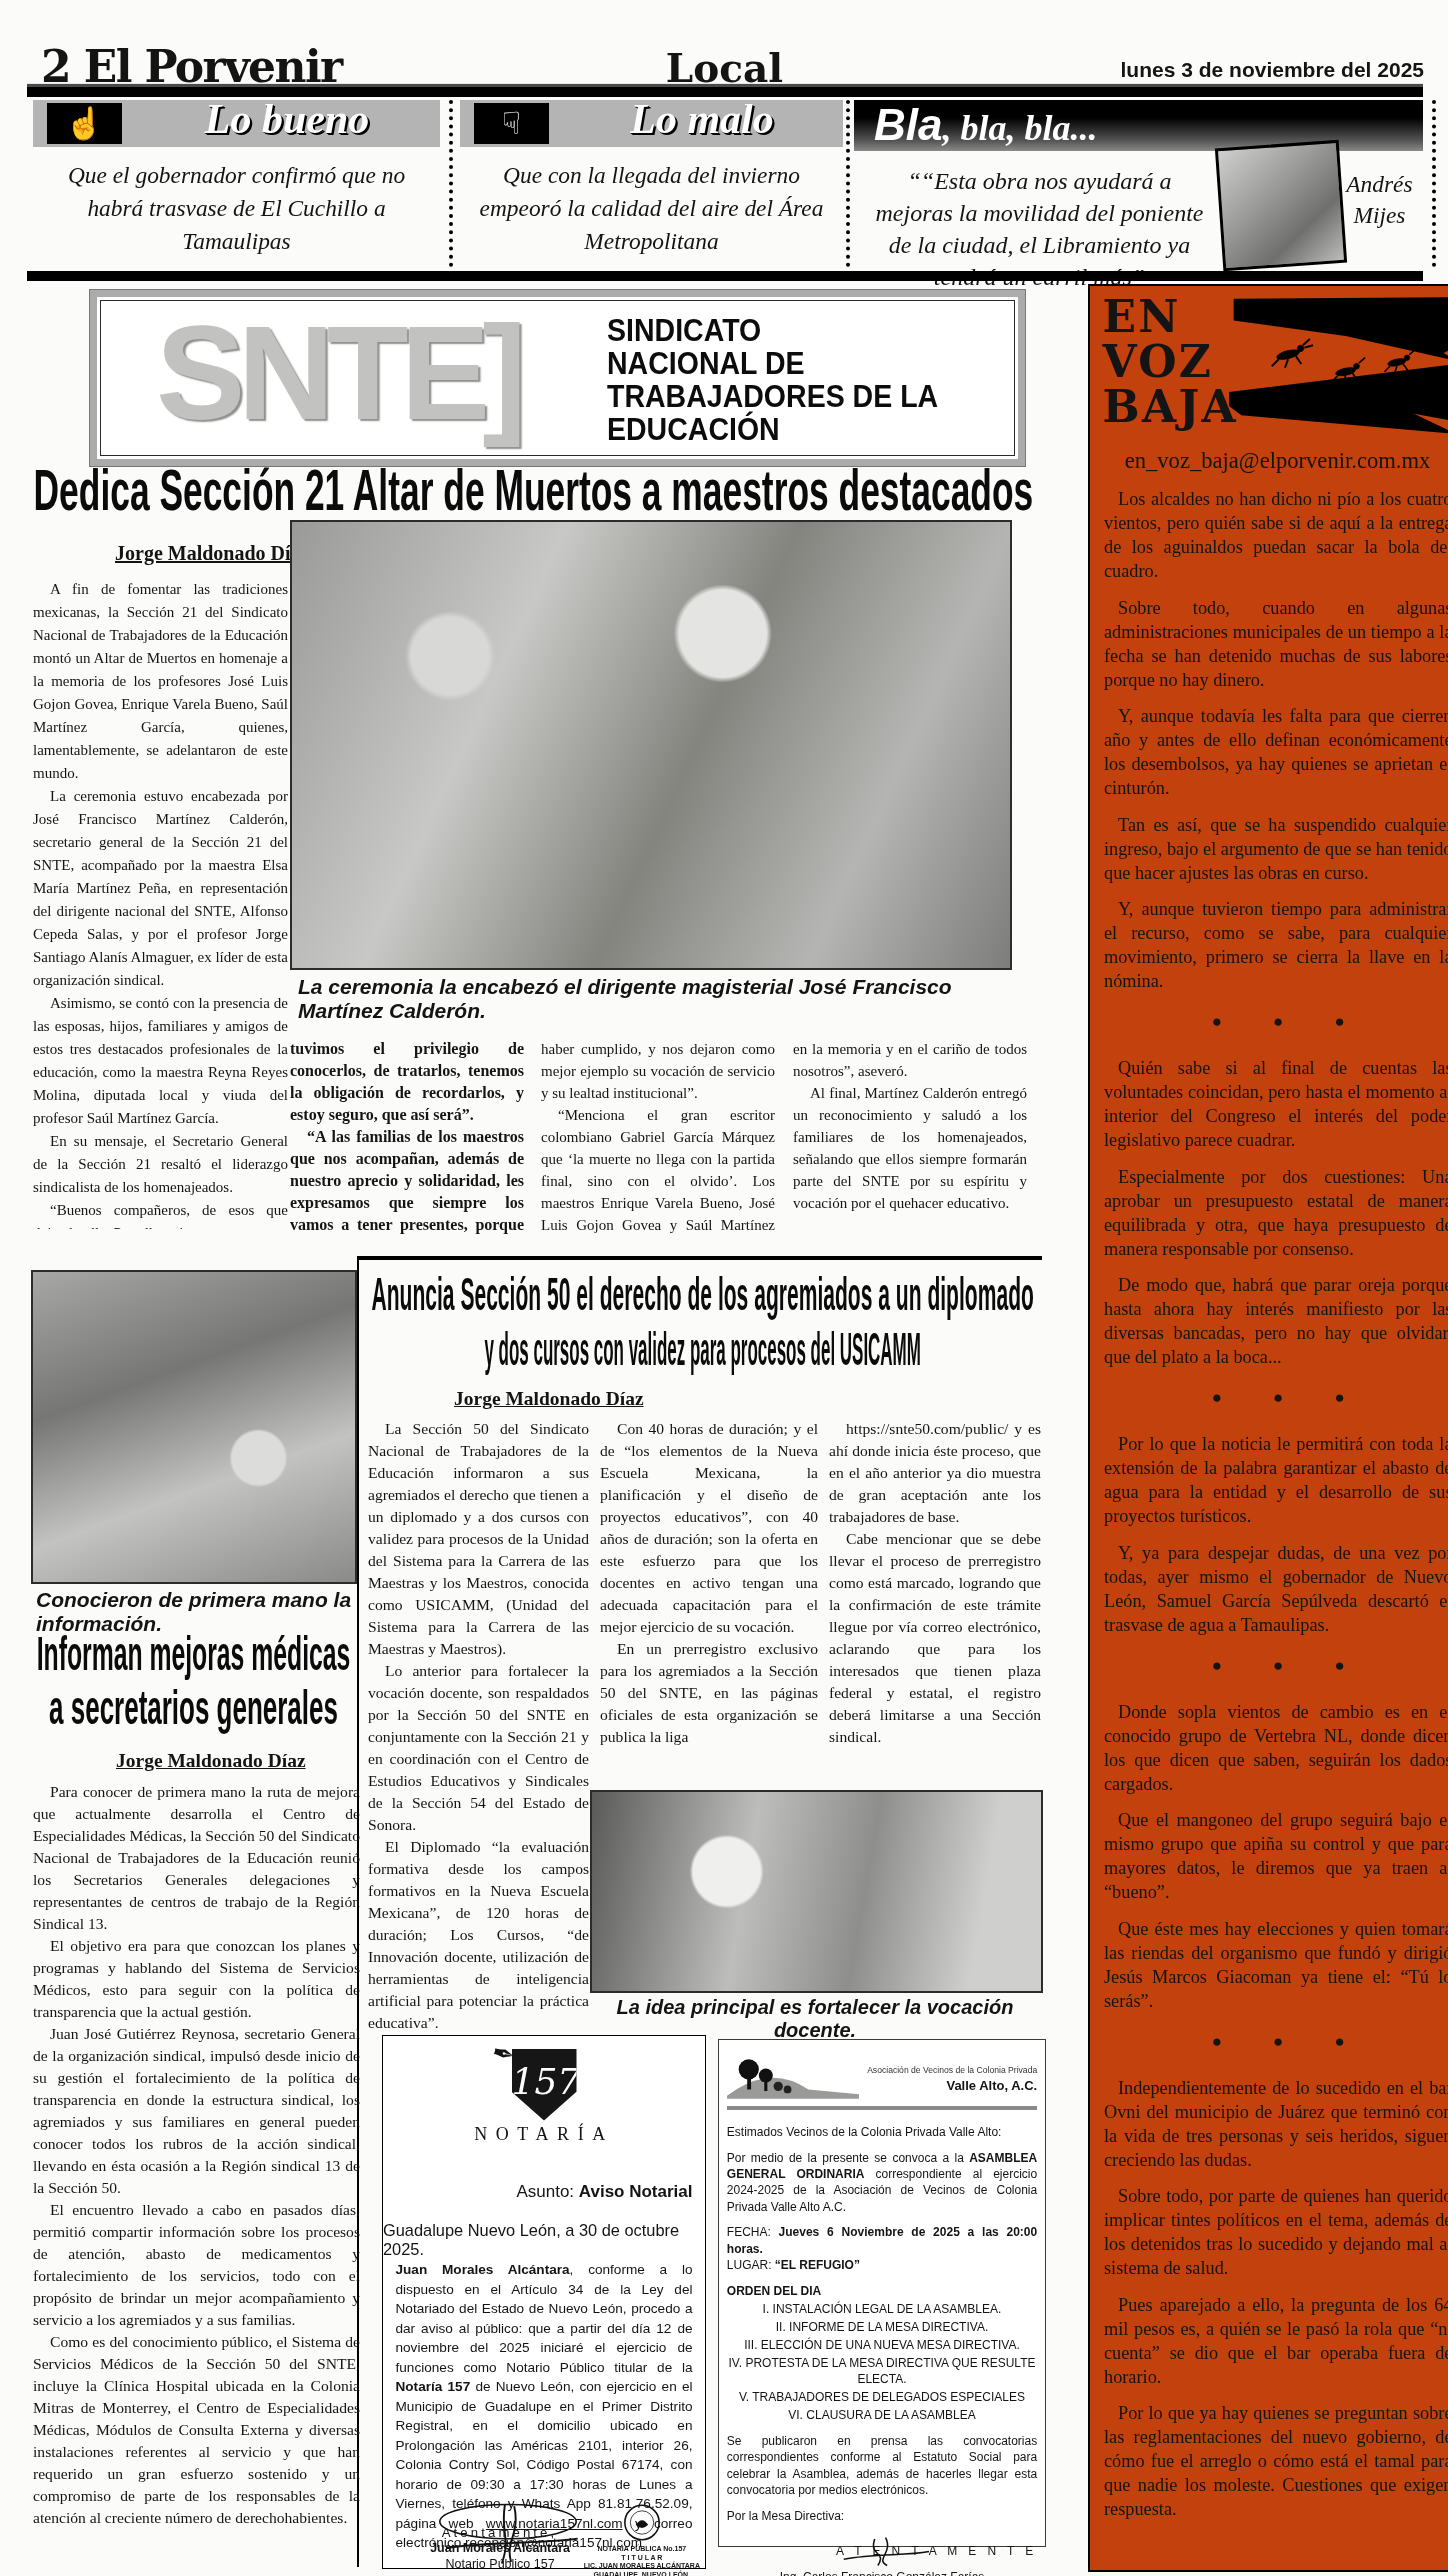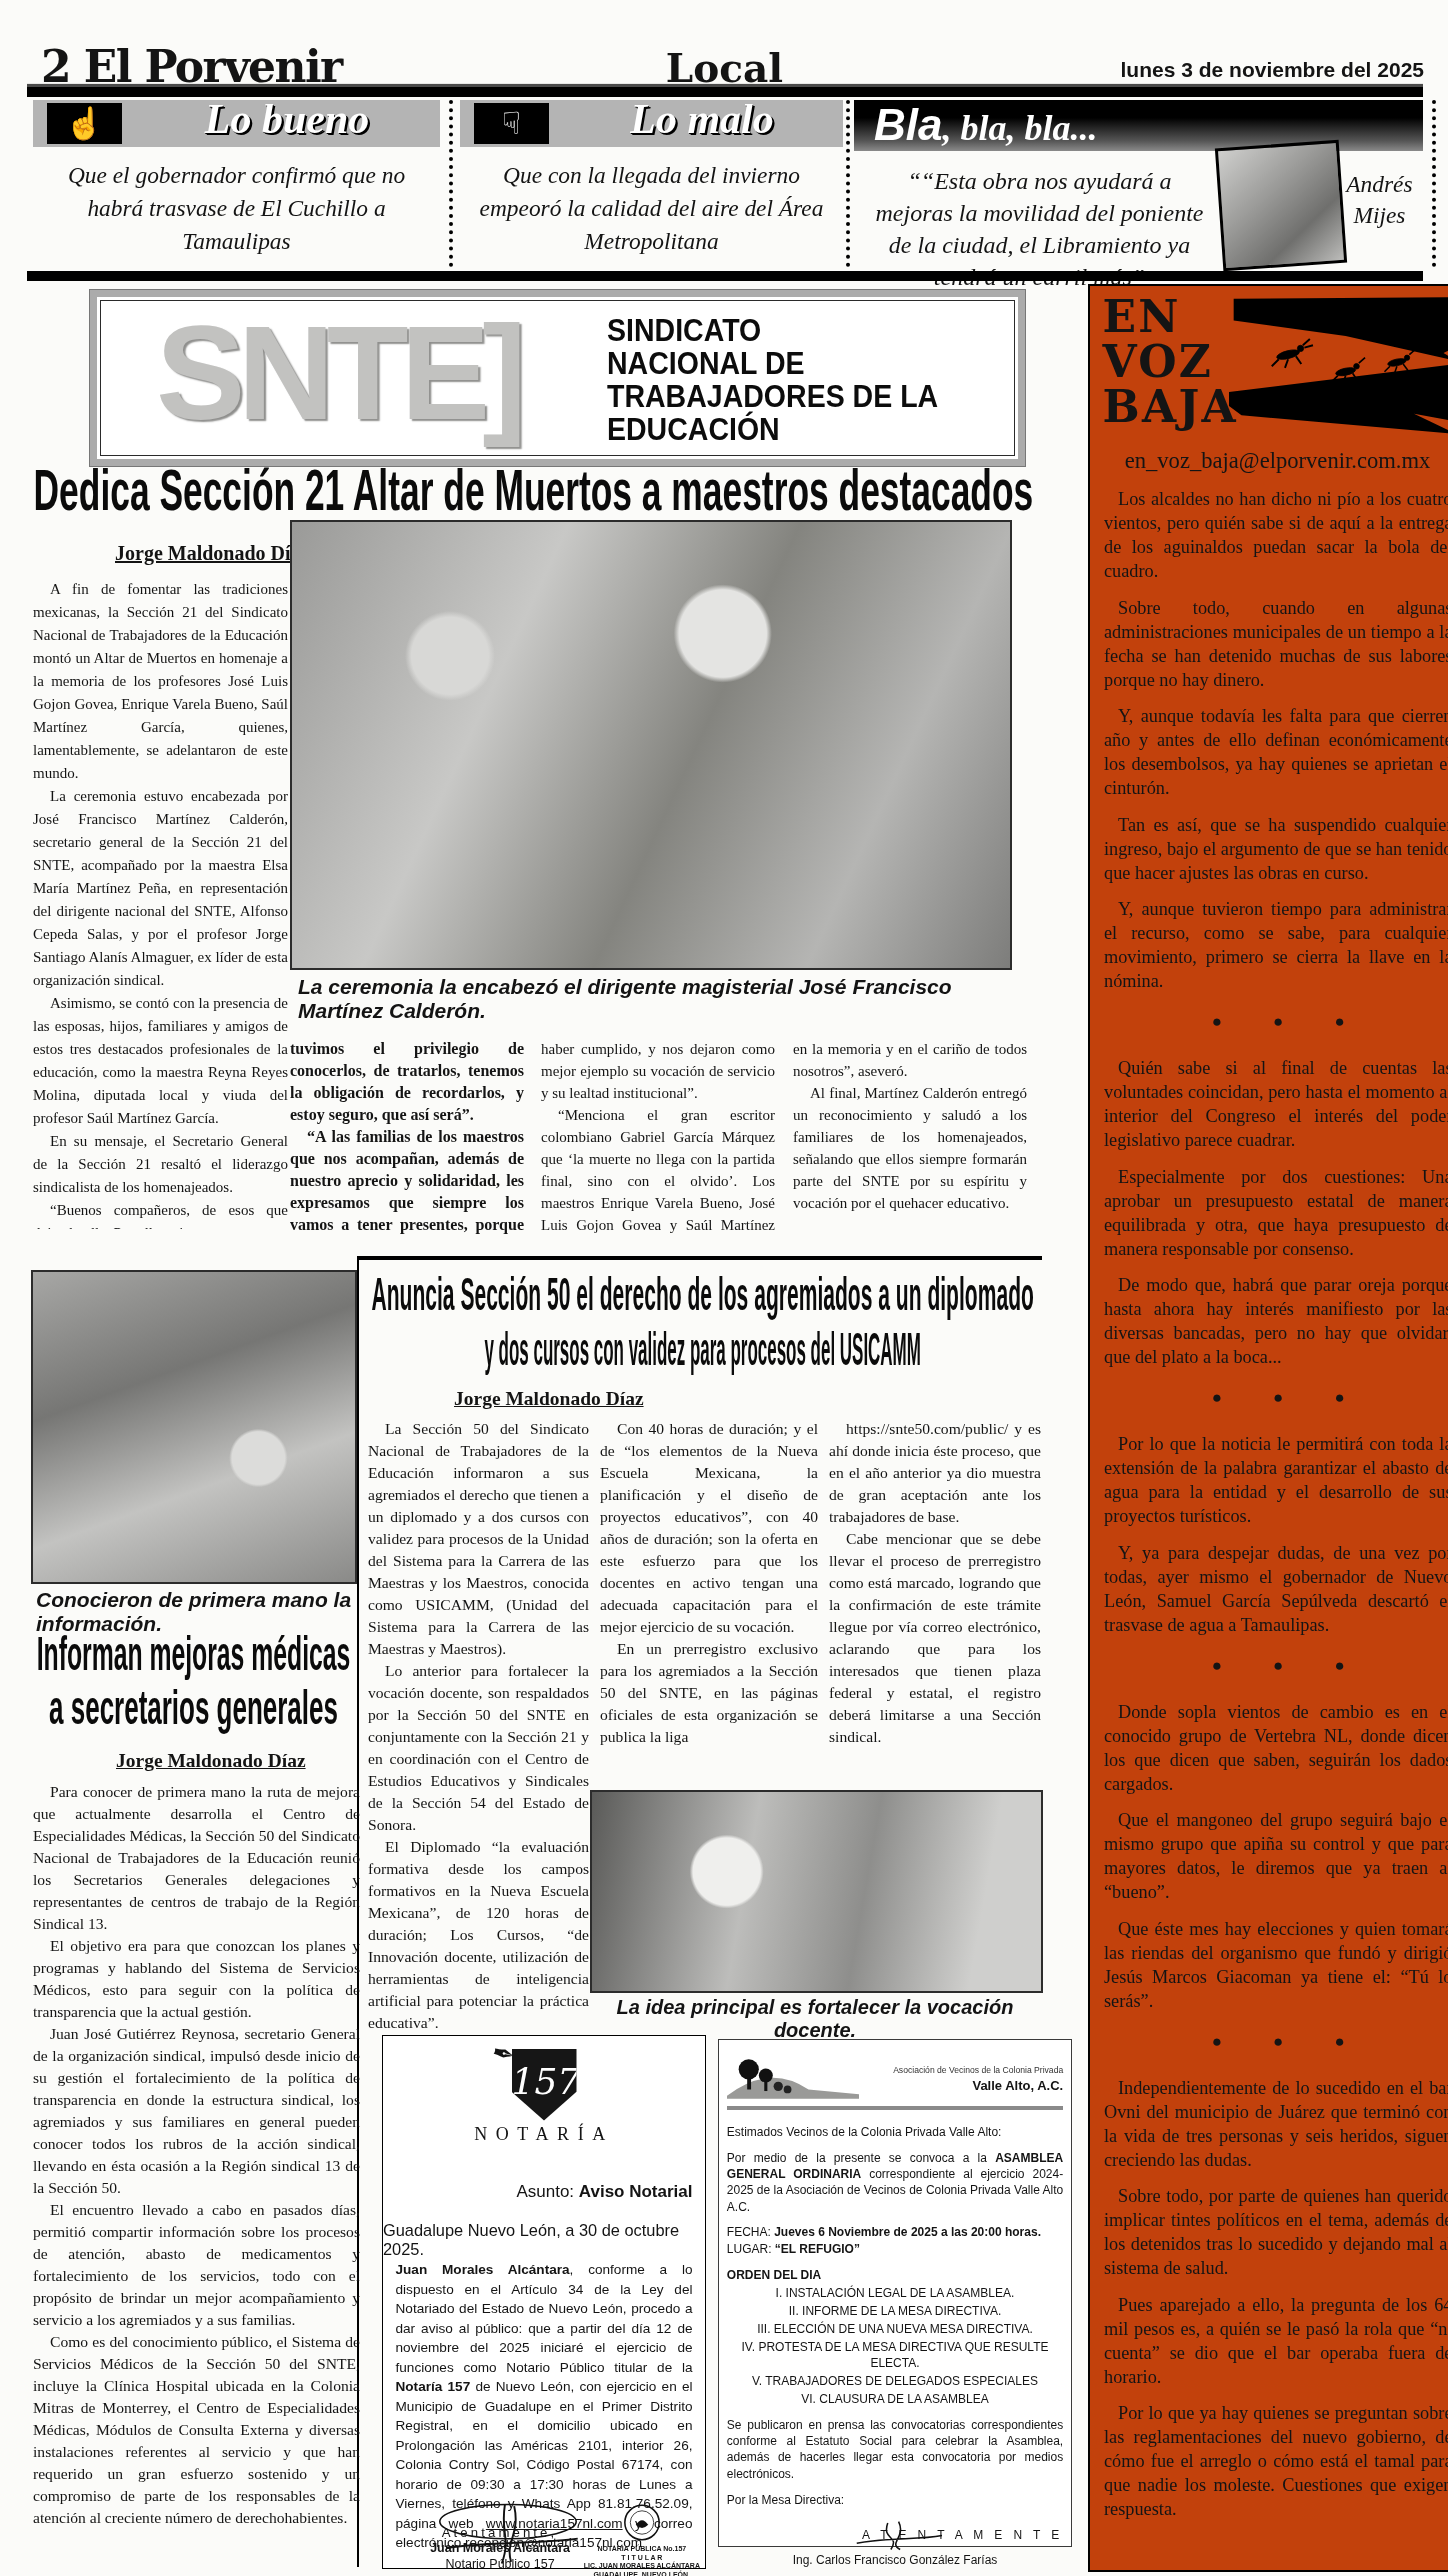--- a/index.html
+++ b/index.html
@@ -97,21 +97,21 @@
   .notary-date{position:absolute;right:12.5px;top:185px;font-size:16.4px;}
   .notary-body{position:absolute;left:12.5px;right:12.5px;top:224px;font-size:13.6px;line-height:19.5px;
           text-align:justify;}
   .notary-closing{position:absolute;left:31px;top:489px;width:171px;text-align:center;
           font-size:13.2px;letter-spacing:3.1px;}
   .notary-signer{position:absolute;left:15.6px;top:505px;width:203px;text-align:center;
           font-size:12.5px;line-height:15.6px;font-weight:bold;}
   .notary-seal{position:absolute;right:4.7px;top:467px;width:117px;text-align:center;}
   .seal-lines{font-size:7px;font-weight:bold;line-height:8.6px;}
 
-  .hoa{left:718px;top:2039px;width:326px;height:506px;border:1.6px solid #3a3a3a;padding-left:26px;}
+  .hoa{left:718px;top:2039px;width:326px;height:506px;border:1.6px solid #3a3a3a;}
   .hoa-inner{position:absolute;inset:7.8px;font-size:12px;line-height:16.4px;}
   .hoa-head{position:relative;height:58px;border-bottom:4.7px solid #8a8a8a;}
   .hoa-org{position:absolute;right:0;top:14px;text-align:right;}
   .hoa-org-small{font-size:8.6px;color:#333;}
   .hoa-org-bold{font-size:13px;font-weight:bold;}
   .hoa-inner p{margin:9.3px 0 0 0;text-align:justify;}
   .agenda div{margin-top:1.6px;}
   .hoa-closing{margin-top:18.7px;text-align:right;letter-spacing:3.9px;}
   .hoa-president{text-align:center;margin-top:1.6px;}
 

